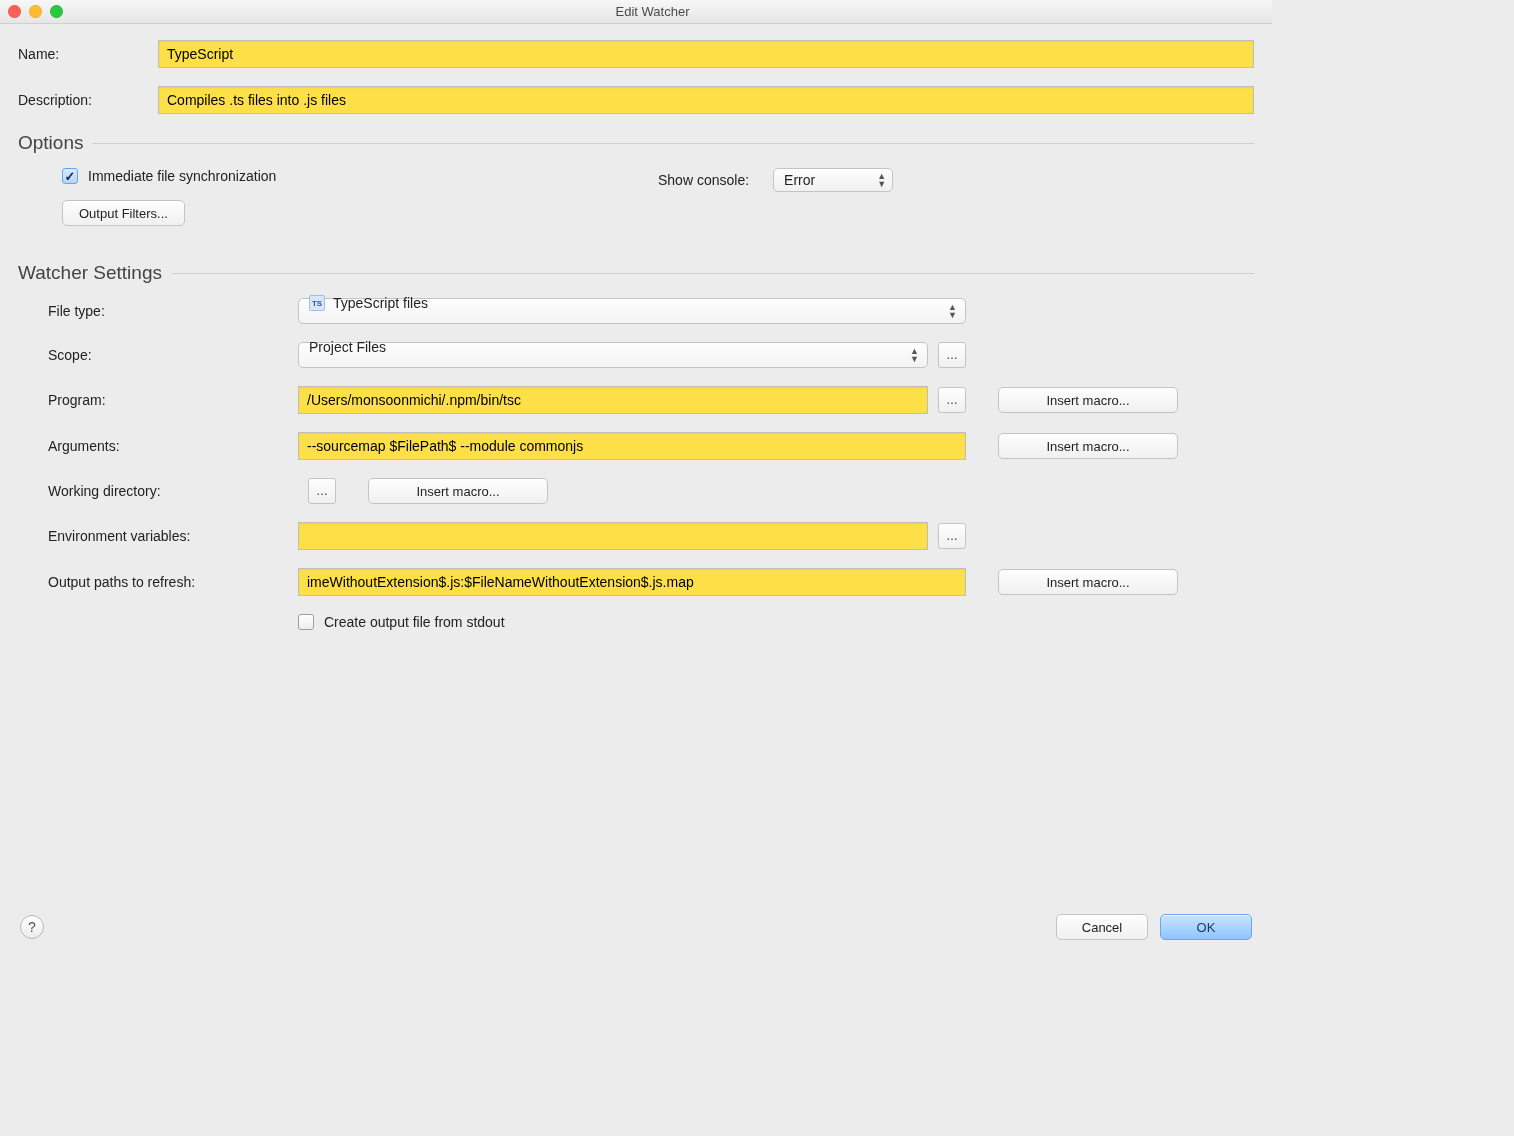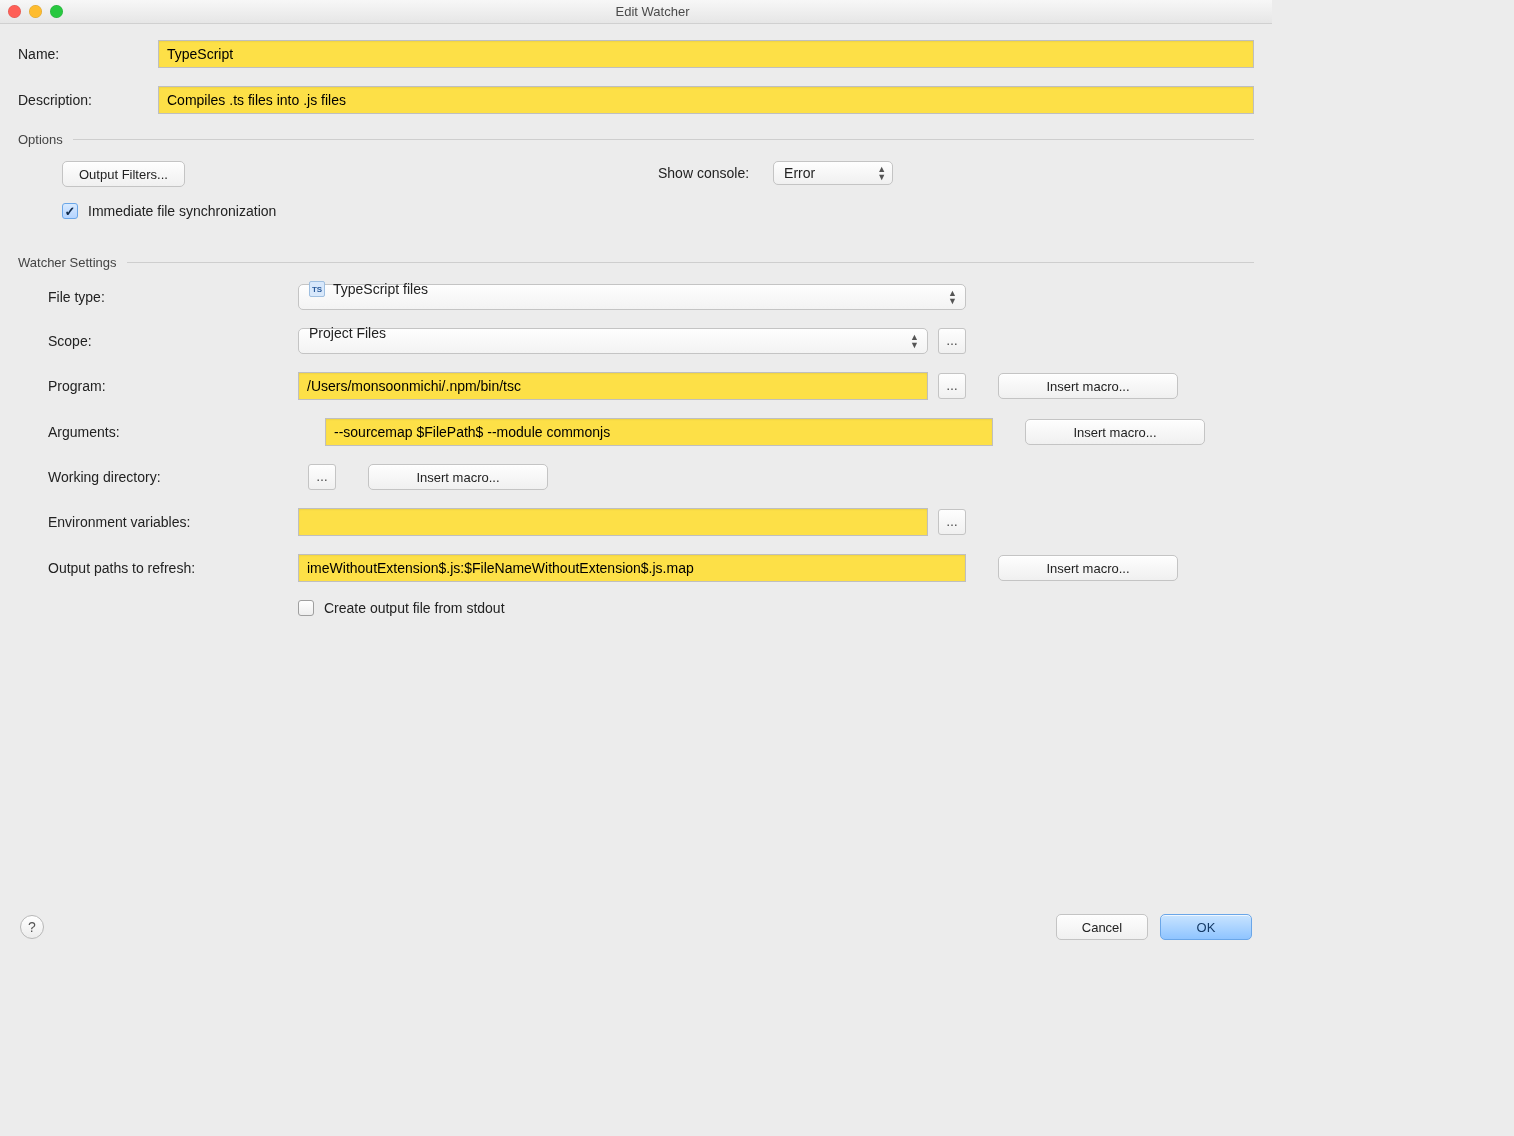--- a/index.html
+++ b/index.html
@@ -8,21 +8,21 @@
 .tl { display:flex; gap:8px; }
 .tl .dot { width:13px;height:13px;border-radius:50%; box-shadow:inset 0 0 0 .5px rgba(0,0,0,.15);}
 .dot.red{background:#ff5f57;} .dot.amber{background:#febc2e;} .dot.green{background:#28c840;}
 .title { position:absolute; left:0; right:14px; text-align:center; font-size:13px; color:#4a4a4a;padding-left:47px;}
 .content { padding:16px 18px 0 18px; }
 .row { display:flex; align-items:center; margin-bottom:18px; }
 .row.top > label { width:140px; font-size:14px; }
 input[type=text]{ height:28px; border:1px solid #bfbfbf; border-radius:0; background:#fde047; font-size:14px; padding:0 8px; box-shadow:inset 0 1px 2px rgba(0,0,0,.06); }
 .wide{flex:1;}
 .section { margin-top:4px; }
-.section-head { display:flex; align-items:center; color:#444; font-size:13px; margin:6px 0 14px 0;}
+.section-head { display:flex; align-items:center; color:#444; font-size:19px; margin:6px 0 14px 0;}
 .section-head .line{flex:1;height:1px;background:#cecece;margin-left:10px;}
 .opts { padding-left:44px; }
 .opt-row { display:flex; align-items:center; margin-bottom:14px;}
 .col { display:flex; flex-direction:column; }
 .col .opt-row{margin-bottom:16px;}
 .two-col{display:flex;}
 .two-col .col{flex:0 0 50%;}
 .mac-btn { height:26px; padding:0 16px; border:1px solid #c4c4c4; border-radius:5px; background:linear-gradient(#fefefe,#f0f0f0); font-size:13px; color:#222; box-shadow:0 1px 0 rgba(255,255,255,.7) inset; cursor:default; white-space:nowrap;}
 .mac-btn.blue{ background:linear-gradient(#c9e4ff,#8fc4ff); border-color:#6aa6e8; color:#153a66;}
 .mac-select { height:24px; min-width:120px; border:1px solid #c4c4c4; border-radius:5px; background:linear-gradient(#fefefe,#f0f0f0); display:inline-flex; align-items:center; padding:0 22px 0 10px; position:relative; font-size:14px;}
@@ -72,27 +72,27 @@
 
   <div class="section">
     <div class="section-head">
       <span>Options</span>
       <div class="line"></div>
     </div>
     <div class="opts">
       <div class="two-col">
         <div class="col">
           <div class="opt-row">
-            <button class="mac-btn">Output Filters...</button>
-          </div>
-          <div class="opt-row">
             <div class="chk">
               <span class="box checked"></span>
               <span>Immediate file synchronization</span>
             </div>
+          </div>
+          <div class="opt-row">
+            <button class="mac-btn">Output Filters...</button>
           </div>
         </div>
         <div class="col">
           <div class="opt-row sc-row" style="gap:24px;">
             <label>Show console:</label>
             <div class="mac-select">
               <span>Error</span>
               <span class="arrows">▲<br>▼</span>
             </div>
           </div>
@@ -128,21 +128,21 @@
 
       <div class="ws-row">
         <label>Program:</label>
         <input type="text" style="max-width: 630px;" value="/Users/monsoonmichi/.npm/bin/tsc">
         <div class="ellip-btn">…</div>
         <button class="mac-btn macro-btn">Insert macro...</button>
       </div>
 
       <div class="ws-row">
         <label>Arguments:</label>
-        <input type="text" style="max-width: 668px; margin-left: 27px;" value="--sourcemap $FilePath$ --module commonjs">
+        <input type="text" style="max-width: 668px;" value="--sourcemap $FilePath$ --module commonjs">
         <button class="mac-btn macro-btn">Insert macro...</button>
       </div>
 
       <div class="ws-row">
         <label>Working directory:</label>
         <div class="ellip-btn">…</div>
         <button class="mac-btn macro-btn">Insert macro...</button>
       </div>
 
       <div class="ws-row">

